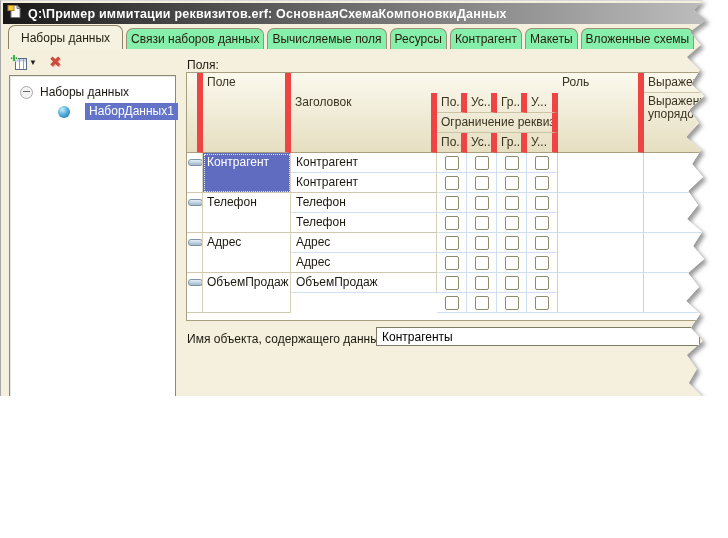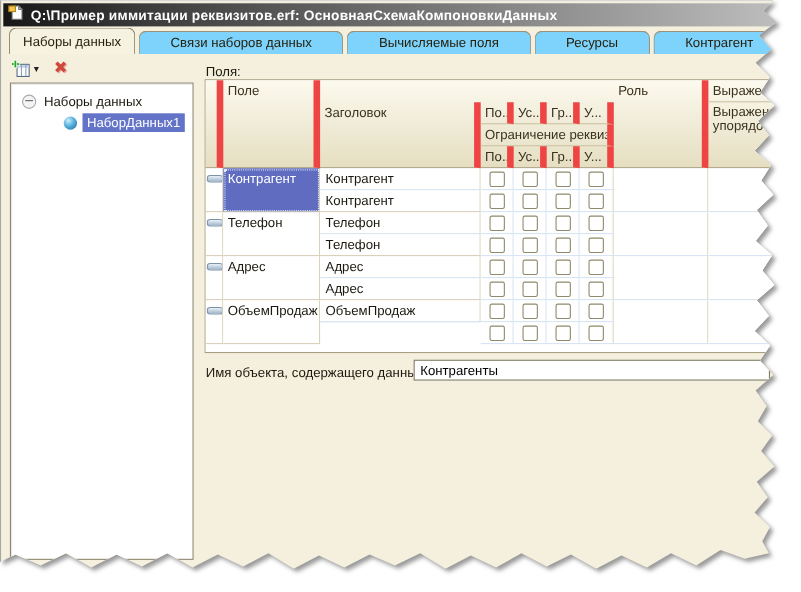--- a/index.html
+++ b/index.html
@@ -1,47 +1,47 @@
 <!DOCTYPE html>
 <html><head>
 <meta charset="utf-8">
 <style>
   html,body{margin:0;padding:0;background:#fff;}
   body{font-family:"Liberation Sans","DejaVu Sans",sans-serif;color:#1c1910;}
-  #stage{position:relative;width:728px;height:538px;overflow:hidden;}
+  #stage{position:relative;width:728px;height:396px;overflow:hidden;}
   #shadow-wrap{position:absolute;inset:0;filter:drop-shadow(3px 3px 2px rgba(70,70,70,.55));}
   #torn{position:absolute;inset:0;
     clip-path:polygon(0 0,703px 0,694px 10px,706px 20px,690px 32px,701px 45px,687px 57px,700px 70px,691px 84px,704px 96px,689px 110px,699px 123px,686px 137px,701px 150px,692px 164px,703px 177px,688px 191px,698px 205px,687px 219px,702px 232px,693px 246px,704px 259px,688px 273px,699px 287px,686px 301px,700px 314px,691px 328px,703px 341px,687px 355px,697px 369px,689px 383px,702px 396px,692px 410px,704px 424px,688px 438px,698px 452px,686px 466px,700px 479px,693px 492px,699px 503px,677px 508px,655px 500px,633px 514px,610px 503px,588px 516px,565px 505px,542px 517px,519px 504px,497px 515px,474px 503px,451px 516px,428px 505px,405px 517px,382px 503px,359px 514px,336px 504px,313px 516px,290px 505px,267px 517px,244px 503px,221px 515px,198px 504px,175px 516px,152px 503px,129px 515px,106px 504px,83px 516px,60px 503px,37px 514px,14px 504px,0 511px);}
   #window{position:absolute;inset:0;background:#f4f0dd;border-left:1px solid #a8a8a8;border-top:1px solid #d8d8d8;}
 
   
   .titlebar{position:absolute;left:2px;top:2px;right:0;height:21px;
     background:linear-gradient(to right,#171717,#3c3c3c 18%,#bdbdbd 97%);
     display:flex;align-items:center;gap:6px;padding-left:4px;box-sizing:border-box;}
   .title-text{color:#fff;font-weight:bold;font-size:12.5px;white-space:nowrap;letter-spacing:.2px;}
 
   
   .tabstrip{position:absolute;left:2px;top:25px;right:0;height:23px;display:flex;align-items:flex-end;gap:3px;padding-left:5px;}
   .tab{box-sizing:border-box;border:1px solid #9c9177;border-bottom:none;border-radius:7px 7px 0 0;
-    background:#7dd3fc;padding:3px 28px 3px;font-size:12px;white-space:nowrap;color:#26220f;}
+    background:#86efac;padding:3px 4px 3px;font-size:12px;white-space:nowrap;color:#26220f;}
   .tab.active{background:#f6f2e1;padding:5px 12px 4px;border-color:#8d8263;position:relative;z-index:2;}
 
   
   .toolbar{position:absolute;left:9px;top:51px;height:20px;display:flex;align-items:center;gap:4px;}
   .tool-btn{display:inline-flex;align-items:center;cursor:default;}
   .caret{font-size:8px;color:#222;margin-left:1px;}
   .del-x{font-size:15px;font-weight:bold;color:#cd4a3d;line-height:14px;margin-left:8px;text-shadow:1px 1px 0 #e8b0a8;}
 
   
   .tree-panel{position:absolute;left:8px;top:74px;width:167px;height:434px;background:#fff;
     border:1px solid #8f8870;box-shadow:inset 1px 1px 0 #e8e8e8;box-sizing:border-box;font-size:12px;}
   .tree-root{display:flex;align-items:center;gap:7px;margin:9px 0 0 10px;}
   .expander{width:11px;height:11px;border:1px solid #a9a9a9;border-radius:50%;position:relative;flex:0 0 auto;background:#f4f4f4;}
   .expander::after{content:"";position:absolute;left:2px;right:2px;top:4px;height:1px;background:#666;}
-  .tree-child{display:flex;align-items:center;gap:5px;margin:4px 0 0 48px;}
+  .tree-child{display:flex;align-items:center;gap:15px;margin:4px 0 0 48px;}
   .sphere{width:12px;height:12px;border-radius:50%;flex:0 0 auto;
     background:radial-gradient(circle at 35% 30%,#cdeefb 0%,#55b0dd 45%,#18668f 100%);}
   .tree-sel{background:#6373c8;color:#fff;padding:1px 4px 2px;}
 
   
   .fields-caption{position:absolute;left:186px;top:57px;font-size:12px;}
   .ftable{position:absolute;left:185px;top:71px;width:519px;box-sizing:border-box;
     border:1px solid #a89e80;background:#fff;display:grid;
     grid-template-columns:16px 88px 146px 30px 30px 30px 31px 86px 1fr;
     grid-template-rows:repeat(12,20px) 7px;}

